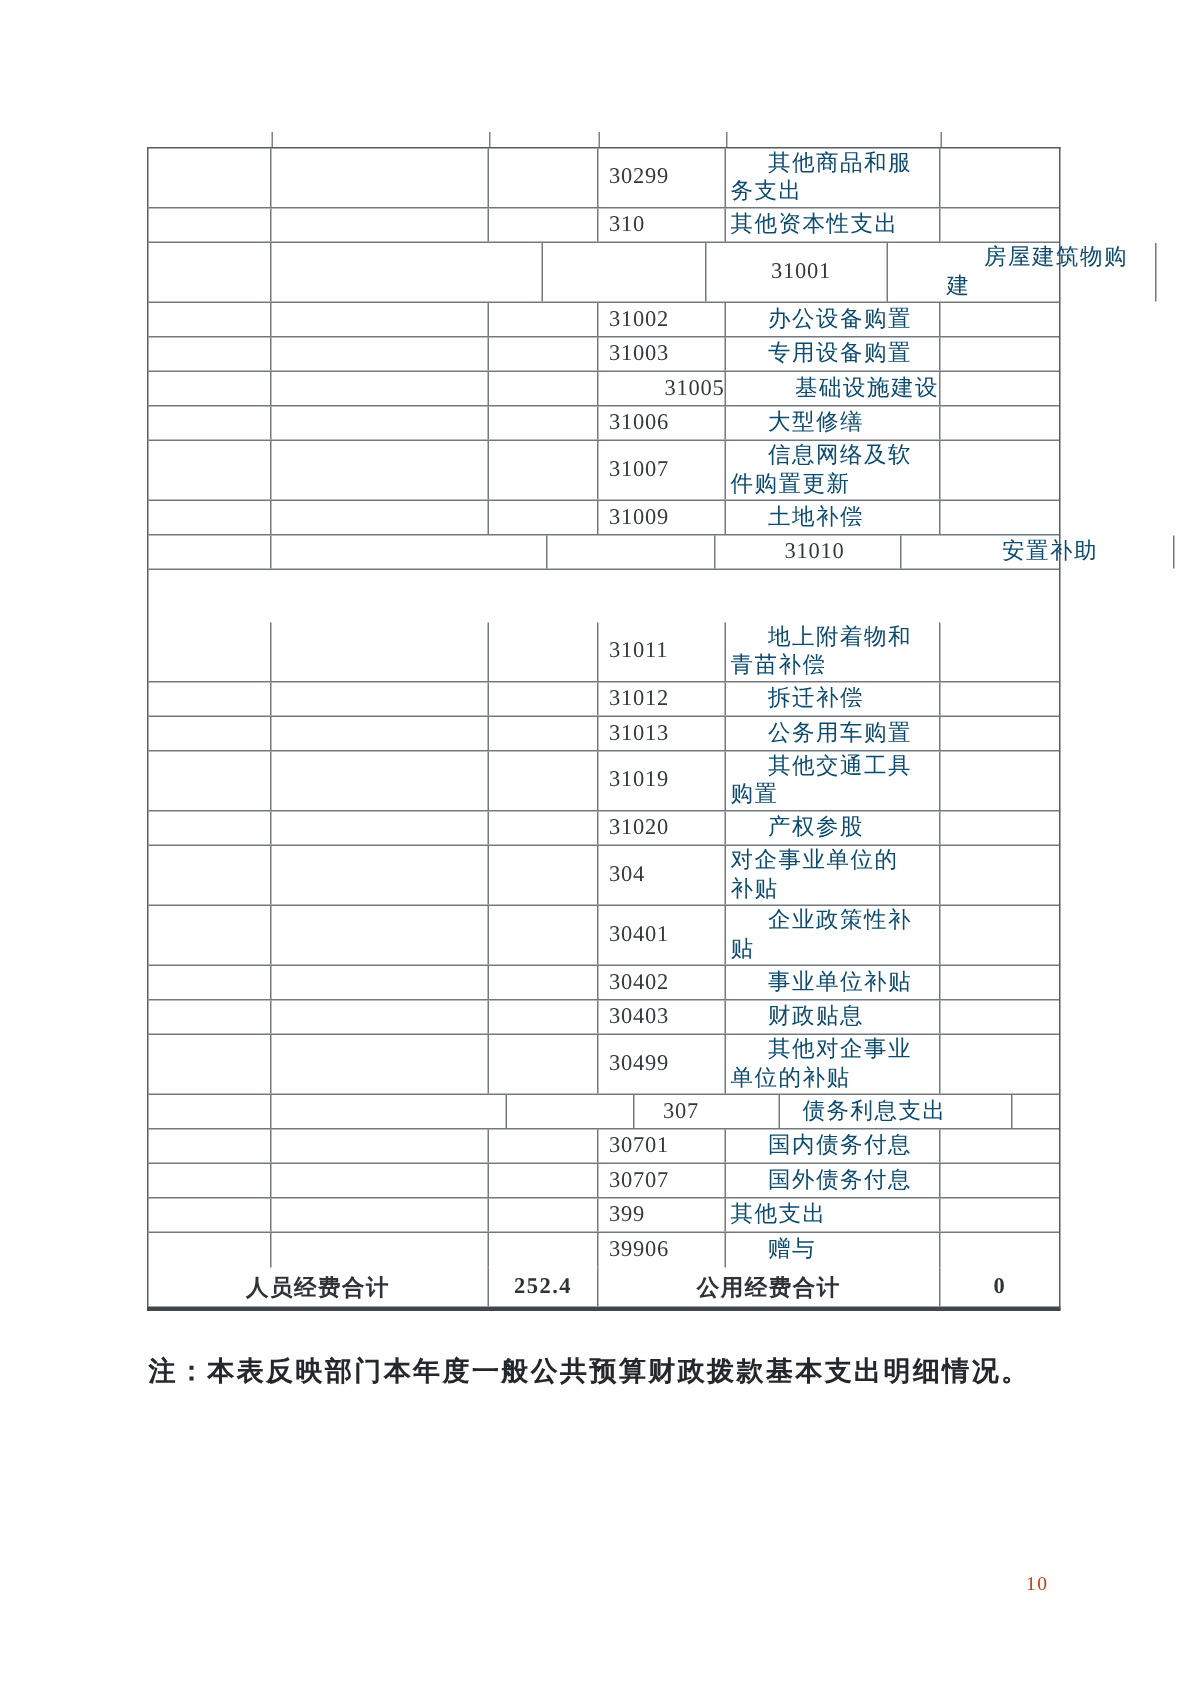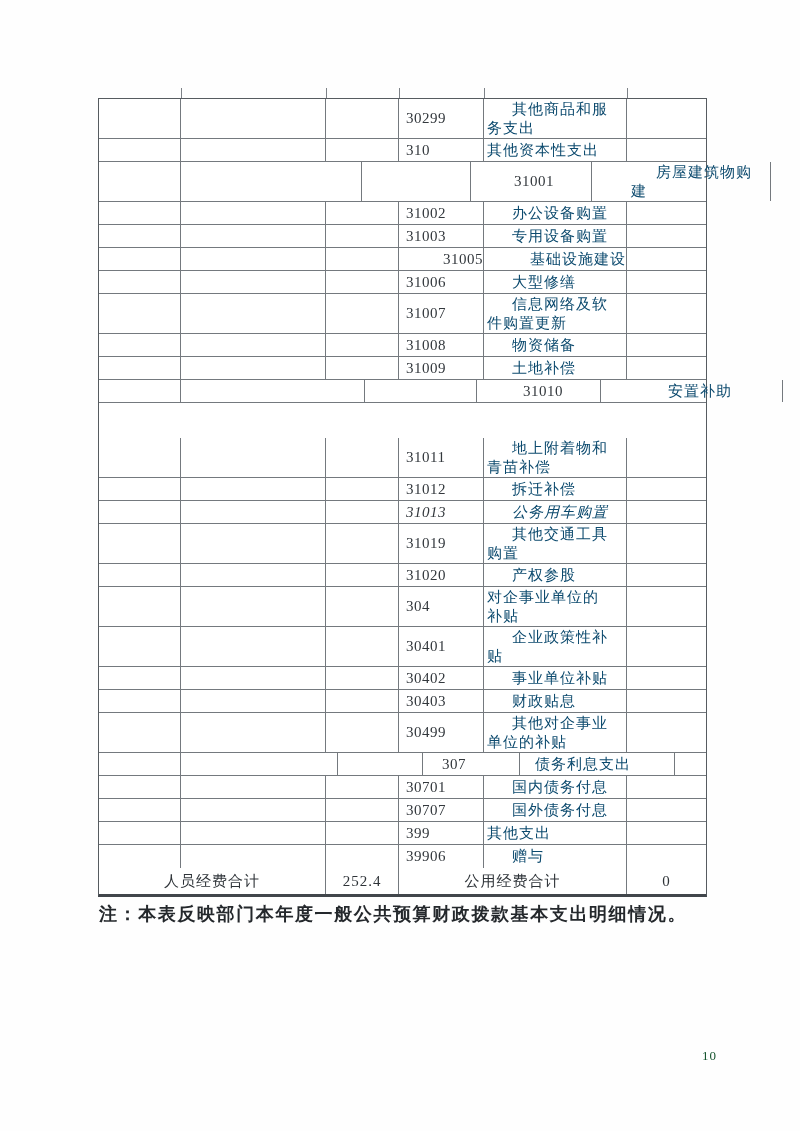--- a/index.html
+++ b/index.html
@@ -54,39 +54,38 @@
   }
   .name-line.ind{padding-left:25px;}
   .total-row{
     display:grid;
     grid-template-columns:227px 73px 228px 79px;
     height:26px;
   }
   .total-row .cell{
     align-items:center;justify-content:center;
     flex-direction:row;
-    font-size:15px;letter-spacing:1px;
+    font-size:15px;letter-spacing:1px;font-weight:bold;
   }
   .num{font-size:15px;letter-spacing:0.5px;}
 
   
   .note{
     position:absolute;left:99px;top:902px;width:620px;
     font-family:"Liberation Sans","DejaVu Sans",sans-serif;
     font-weight:700;
     font-size:18px;
     letter-spacing:1.6px;
     color:#24282c;
   }
   .pagenum{
     position:absolute;left:684px;top:1048px;
     font-size:13px;
-    color:#14532d;
+    color:#c2410c;
     letter-spacing:1px;
-    margin-left:18px;
   }
 </style>
 </head>
 <body>
 
 <div class="page">
 
   <div class="table-wrap">
 
     <div class="stub" style="left:82px"></div>
@@ -176,30 +175,20 @@
           <div class="cell name-cell">
             <div class="name-line ind">信息网络及软</div>
             <div class="name-line">件购置更新</div>
           </div>
           <div class="cell "></div>
         </div>
         <div class="trow" style="height: 23px;">
           <div class="cell "></div>
           <div class="cell "></div>
           <div class="cell "></div>
-          <div class="cell code-cell">31008</div>
-          <div class="cell name-cell">
-            <div class="name-line ind">物资储备</div>
-          </div>
-          <div class="cell "></div>
-        </div>
-        <div class="trow" style="height: 23px;">
-          <div class="cell "></div>
-          <div class="cell "></div>
-          <div class="cell "></div>
           <div class="cell code-cell">31009</div>
           <div class="cell name-cell">
             <div class="name-line ind">土地补偿</div>
           </div>
           <div class="cell "></div>
         </div>
         <div class="trow" style="height: 23px; gap: 39px;">
           <div class="cell "></div>
           <div class="cell "></div>
           <div class="cell "></div>
@@ -223,21 +212,21 @@
         <div class="trow" style="height: 23px;">
           <div class="cell "></div>
           <div class="cell "></div>
           <div class="cell "></div>
           <div class="cell code-cell">31012</div>
           <div class="cell name-cell">
             <div class="name-line ind">拆迁补偿</div>
           </div>
           <div class="cell "></div>
         </div>
-        <div class="trow" style="height: 23px; font-style: italic;">
+        <div class="trow" style="height: 23px;">
           <div class="cell "></div>
           <div class="cell "></div>
           <div class="cell "></div>
           <div class="cell code-cell">31013</div>
           <div class="cell name-cell">
             <div class="name-line ind">公务用车购置</div>
           </div>
           <div class="cell "></div>
         </div>
         <div class="trow" style="height: 40px;">

